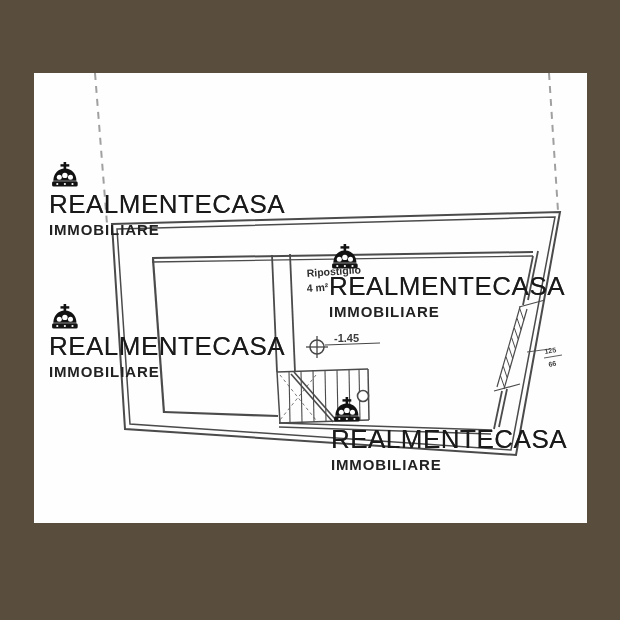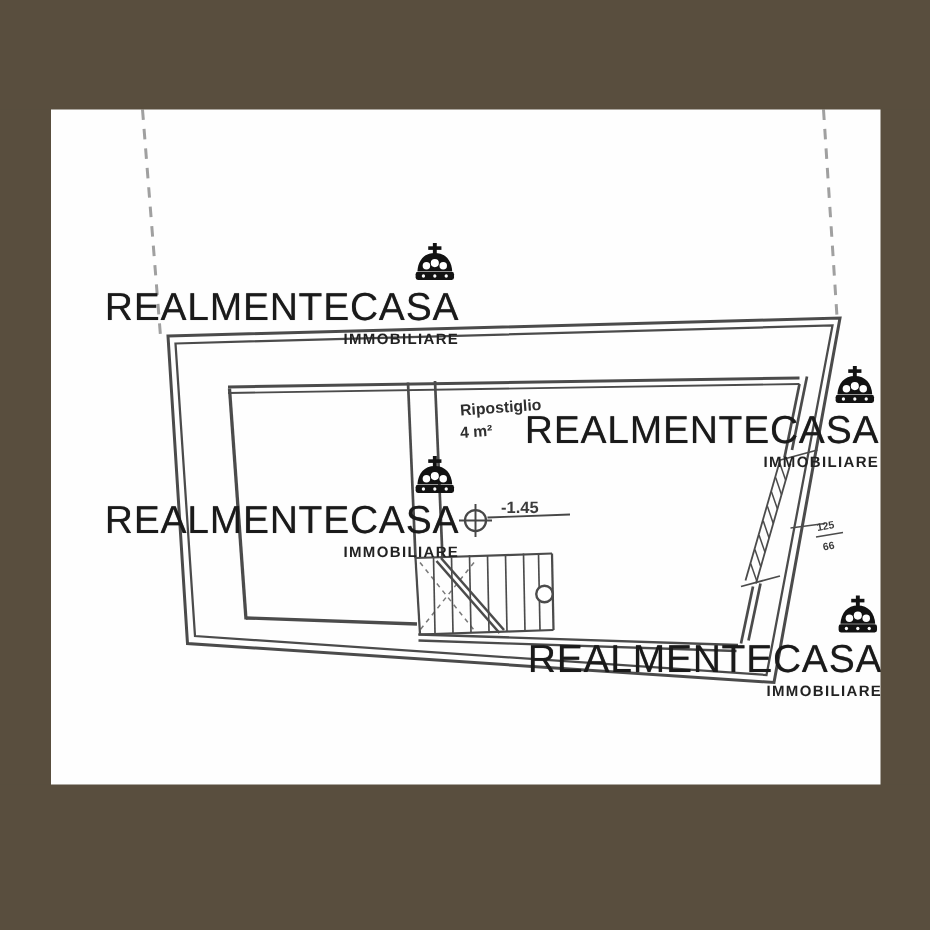--- a/index.html
+++ b/index.html
@@ -21,30 +21,30 @@
 
   .page-title{
     position:absolute;left:339px;top:108px;transform:translateX(-50%);
     font-size:43px;line-height:1.1;color:#3e3e3e;letter-spacing:-0.5px;
     white-space:nowrap;text-shadow:0 0 1px rgba(62,62,62,0.45);
   }
 
   .plan-svg{position:absolute;left:0;top:0;filter:blur(0.35px);}
 
   .watermark{
-    position:absolute;display:flex;flex-direction:column;align-items:flex-end;
-    transform:translateX(-50%);color:#1a1a1a;white-space:nowrap;margin-left:21px;
+    position:absolute;display:flex;flex-direction:column;align-items:flex-start;
+    transform:translateX(-50%);color:#1a1a1a;white-space:nowrap;
   }
   .wm1{left:167px;top:161px;}
   .wm2{left:447px;top:243px;}
   .wm3{left:167px;top:303px;}
   .wm4{left:449px;top:396px;}
   .wm-brand{font-size:26px;line-height:1.0;letter-spacing:0.5px;font-weight:400;margin-top:1px;
             text-shadow:0 0 0.5px rgba(0,0,0,0.6);}
-  .wm-sub{font-size:10px;letter-spacing:0.9px;font-weight:600;margin-top:4px;color:#222;}
+  .wm-sub{font-size:15px;letter-spacing:0.9px;font-weight:600;margin-top:4px;color:#222;}
   .crown{display:block;}
 </style>
 </head>
 <body>
 
 <div class="canvas">
 
   <div class="photo"></div>
 
   <svg class="plan-svg" width="620" height="620" viewBox="0 0 620 620">

